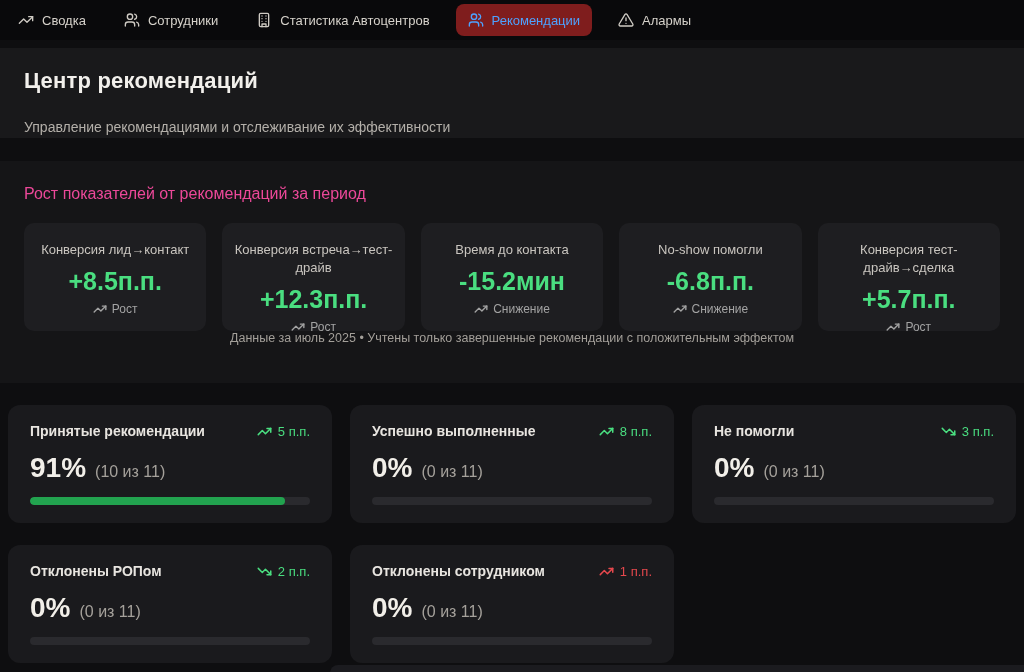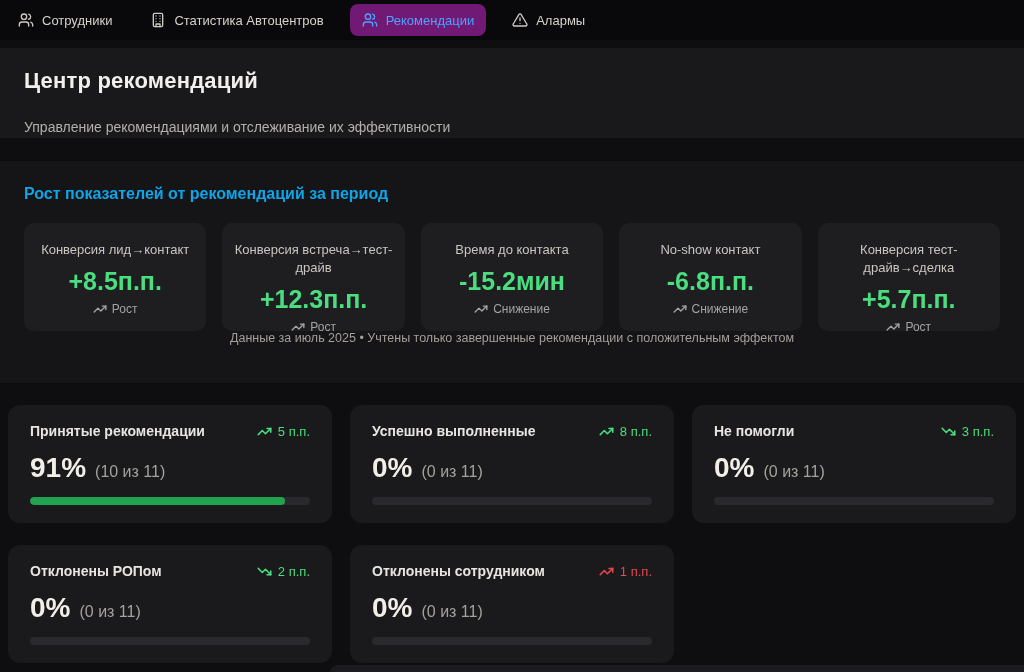--- a/index.html
+++ b/index.html
@@ -17,38 +17,38 @@
     background:#09090b;
     display:flex; align-items:center; gap:14px;
     padding-left:6px;
   }
   .tab {
     display:flex; align-items:center; gap:8px;
     padding:8px 12px; border-radius:8px;
     font-size:13px; color:#d6d2cb; cursor:pointer; white-space:nowrap;
   }
   .tab .ticon { width:16px; height:16px; display:block; color:#cfcbc4; }
-  .tab.active { background:#701a75; color:#4da2ff; }
+  .tab.active { background:#7f1d1d; color:#4da2ff; }
   .tab.active .ticon { color:#4da2ff; }
   .ticon svg { display:block; width:16px; height:16px; }
 
   
   .header {
     position:absolute; top:48px; left:0; right:0; height:90px;
     background:#19191b; padding:20px 24px 0 24px;
   }
   .header h1 { font-size:22px; font-weight:700; color:#f2f0ec; letter-spacing:.2px; }
   .header .sub { margin-top:25px; font-size:14px; color:#b3afa9; }
 
   
   .growth {
     position:absolute; top:161px; left:0; right:0; height:222px;
     background:#151517; padding:24px;
   }
-  .growth h2 { font-size:16px; font-weight:700; color:#0ea5e9; margin-bottom:20px; }
+  .growth h2 { font-size:16px; font-weight:400; color:#ec4899; margin-bottom:20px; }
   .mgrid { display:grid; grid-template-columns:repeat(5,1fr); gap:16px; }
   .mcard {
     background:#1e1e21; border-radius:10px; height:108px;
     display:flex; flex-direction:column; align-items:center;
     padding:18px 10px 0 10px; text-align:center;
   }
   .mlabel { font-size:13px; color:#c9c5bf; line-height:1.4; }
   .mvalue { font-size:25px; font-weight:700; color:#4ade80; margin-top:8px; }
   .mtrend {
     display:flex; align-items:center; gap:5px;
@@ -85,20 +85,29 @@
     background:#1b1b1f; border-radius:8px 8px 0 0;
   }
 </style>
 </head>
 <body>
 
 <nav class="nav">
   <div class="tab">
     <span class="ticon">
       <svg viewBox="0 0 24 24" fill="none" stroke="currentColor" stroke-width="2" stroke-linecap="round" stroke-linejoin="round">
+          <polyline points="22 7 13.5 15.5 8.5 10.5 2 17"></polyline>
+          <polyline points="16 7 22 7 22 13"></polyline>
+        </svg>
+    </span>
+    <span>Сводка</span>
+  </div>
+  <div class="tab">
+    <span class="ticon">
+      <svg viewBox="0 0 24 24" fill="none" stroke="currentColor" stroke-width="2" stroke-linecap="round" stroke-linejoin="round">
           <path d="M16 21v-2a4 4 0 0 0-4-4H6a4 4 0 0 0-4 4v2"></path>
           <circle cx="9" cy="7" r="4"></circle>
           <path d="M22 21v-2a4 4 0 0 0-3-3.87"></path>
           <path d="M16 3.13a4 4 0 0 1 0 7.75"></path>
         </svg>
     </span>
     <span>Сотрудники</span>
   </div>
   <div class="tab">
     <span class="ticon">
@@ -172,21 +181,21 @@
       <div class="mtrend">
         <svg viewBox="0 0 24 24" fill="none" stroke="currentColor" stroke-width="2.4" stroke-linecap="round" stroke-linejoin="round">
             <polyline points="22 7 13.5 15.5 8.5 10.5 2 17"></polyline>
             <polyline points="16 7 22 7 22 13"></polyline>
           </svg>
         <span>Снижение</span>
       </div>
     </div>
 
     <div class="mcard">
-      <div class="mlabel">No-show контакт</div>
+      <div class="mlabel">No-show помогли</div>
       <div class="mvalue">-6.8п.п.</div>
       <div class="mtrend">
         <svg viewBox="0 0 24 24" fill="none" stroke="currentColor" stroke-width="2.4" stroke-linecap="round" stroke-linejoin="round">
             <polyline points="22 7 13.5 15.5 8.5 10.5 2 17"></polyline>
             <polyline points="16 7 22 7 22 13"></polyline>
           </svg>
         <span>Снижение</span>
       </div>
     </div>
 

